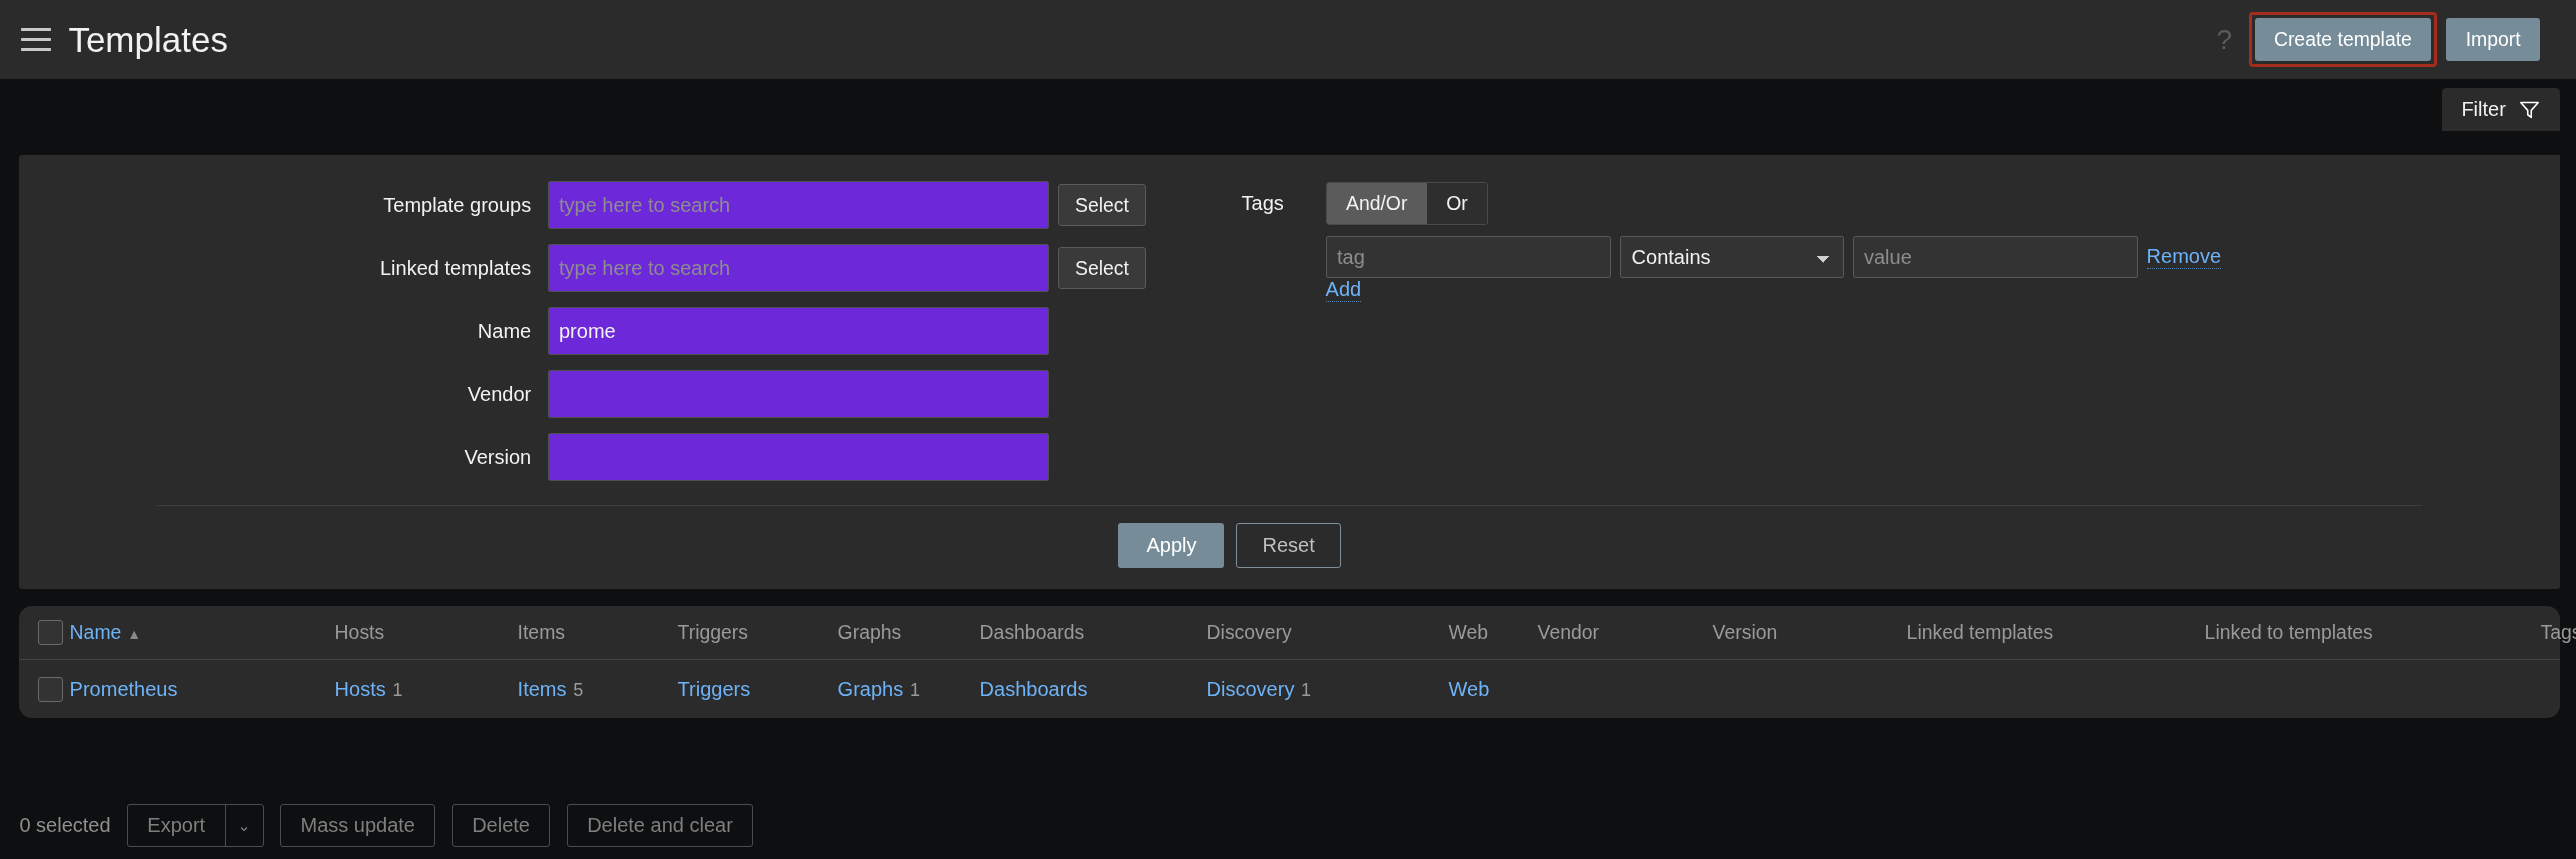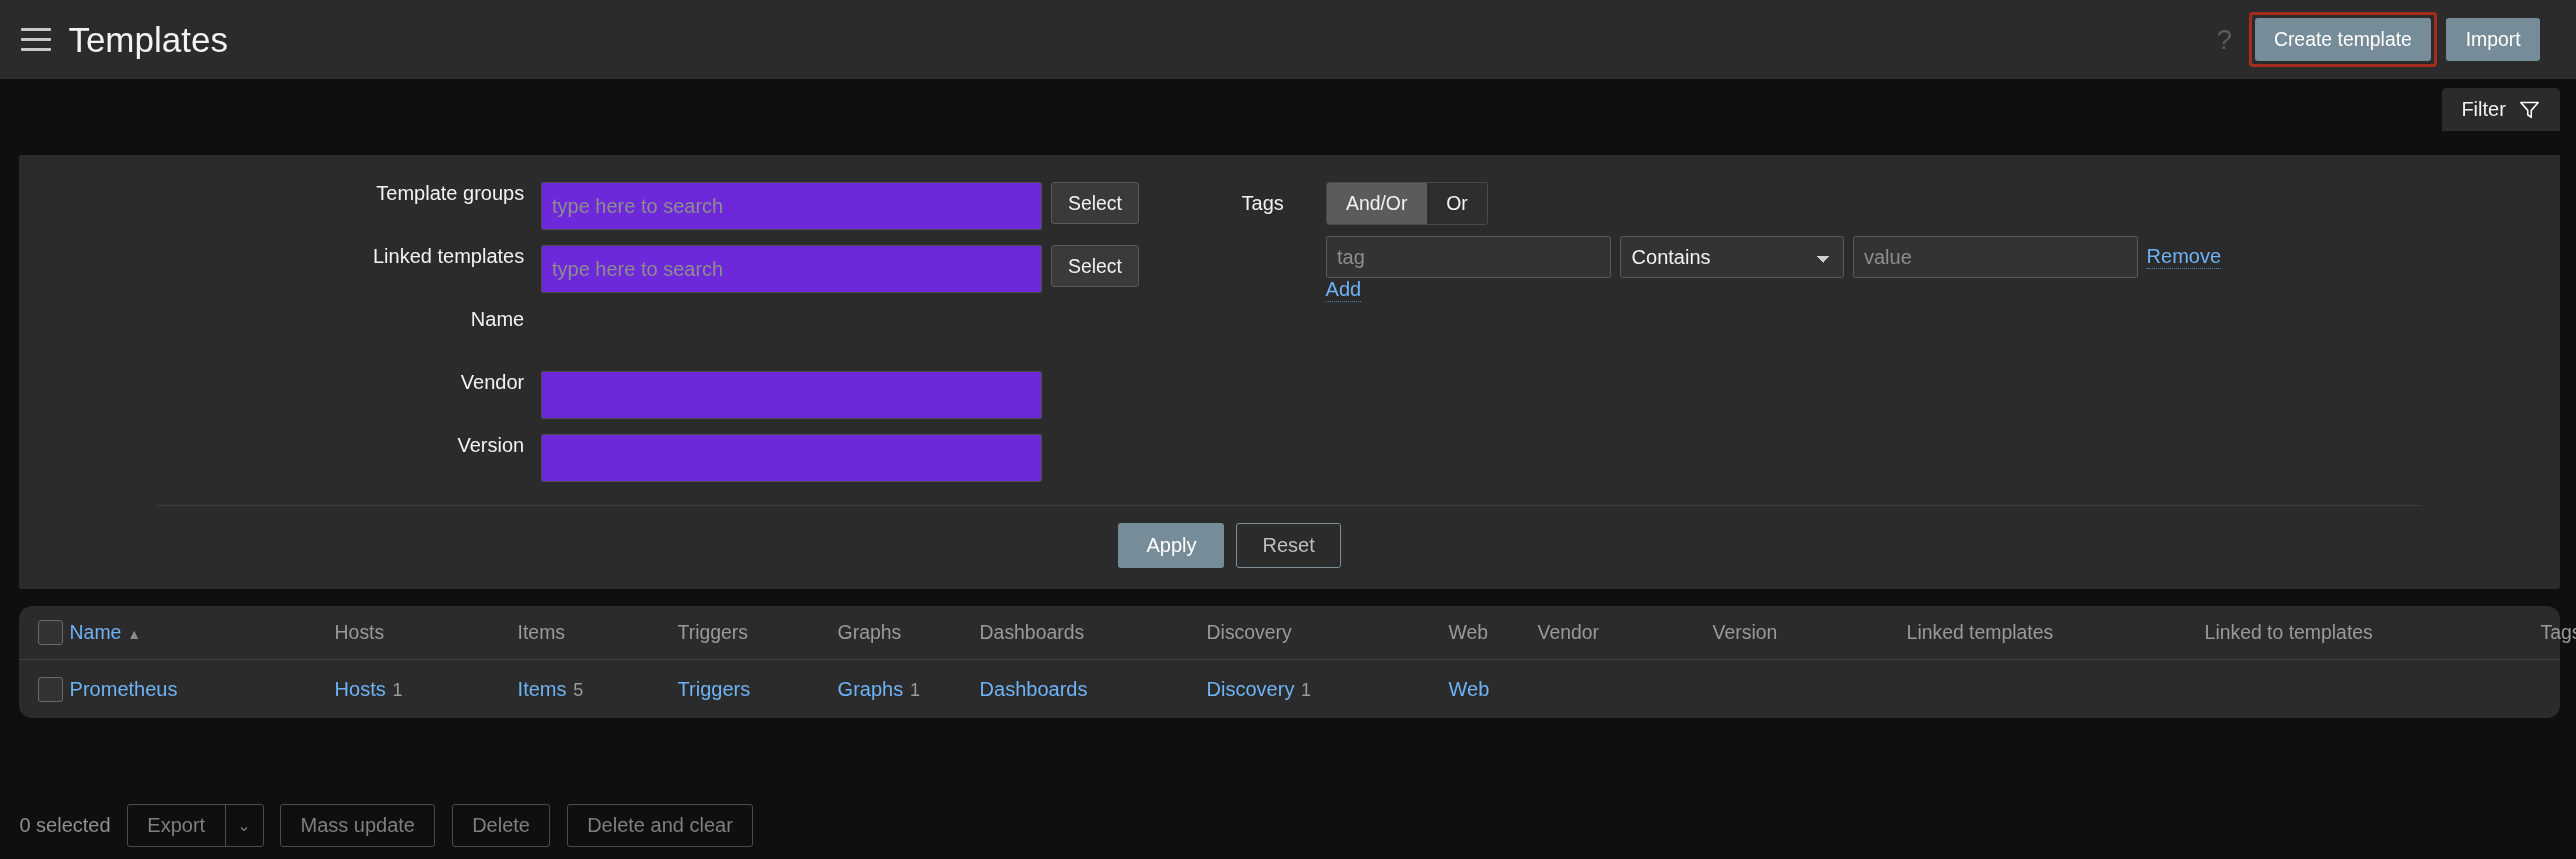--- a/index.html
+++ b/index.html
@@ -114,22 +114,24 @@
   }
   .filter-cols {
     display: flex;
     padding: 9px 0 0 0;
   }
   .col-left { width: 1223px; }
   .col-right { flex: 1; }
 
   .frow {
     display: flex;
+    align-items: center;
     height: 46px;
     margin-bottom: 17px;
+    padding-left: 7px;
   }
   .flabel {
     width: 522px;
     text-align: right;
     padding-right: 16.4px;
     font-size: 20px;
     color: #f2f2f2;
   }
   .finput {
     width: 501px;
@@ -408,20 +410,21 @@
       </div>
 
       <div class="frow">
         <div class="flabel">Linked templates</div>
         <input class="finput" value="" placeholder="type here to search" style="">
         <button class="select-btn">Select</button>
       </div>
 
       <div class="frow">
         <div class="flabel">Name</div>
+        <input class="finput" value="prome" style="">
       </div>
 
       <div class="frow">
         <div class="flabel">Vendor</div>
         <input class="finput" value="" style="">
       </div>
 
       <div class="frow">
         <div class="flabel">Version</div>
         <input class="finput" value="" style="">

